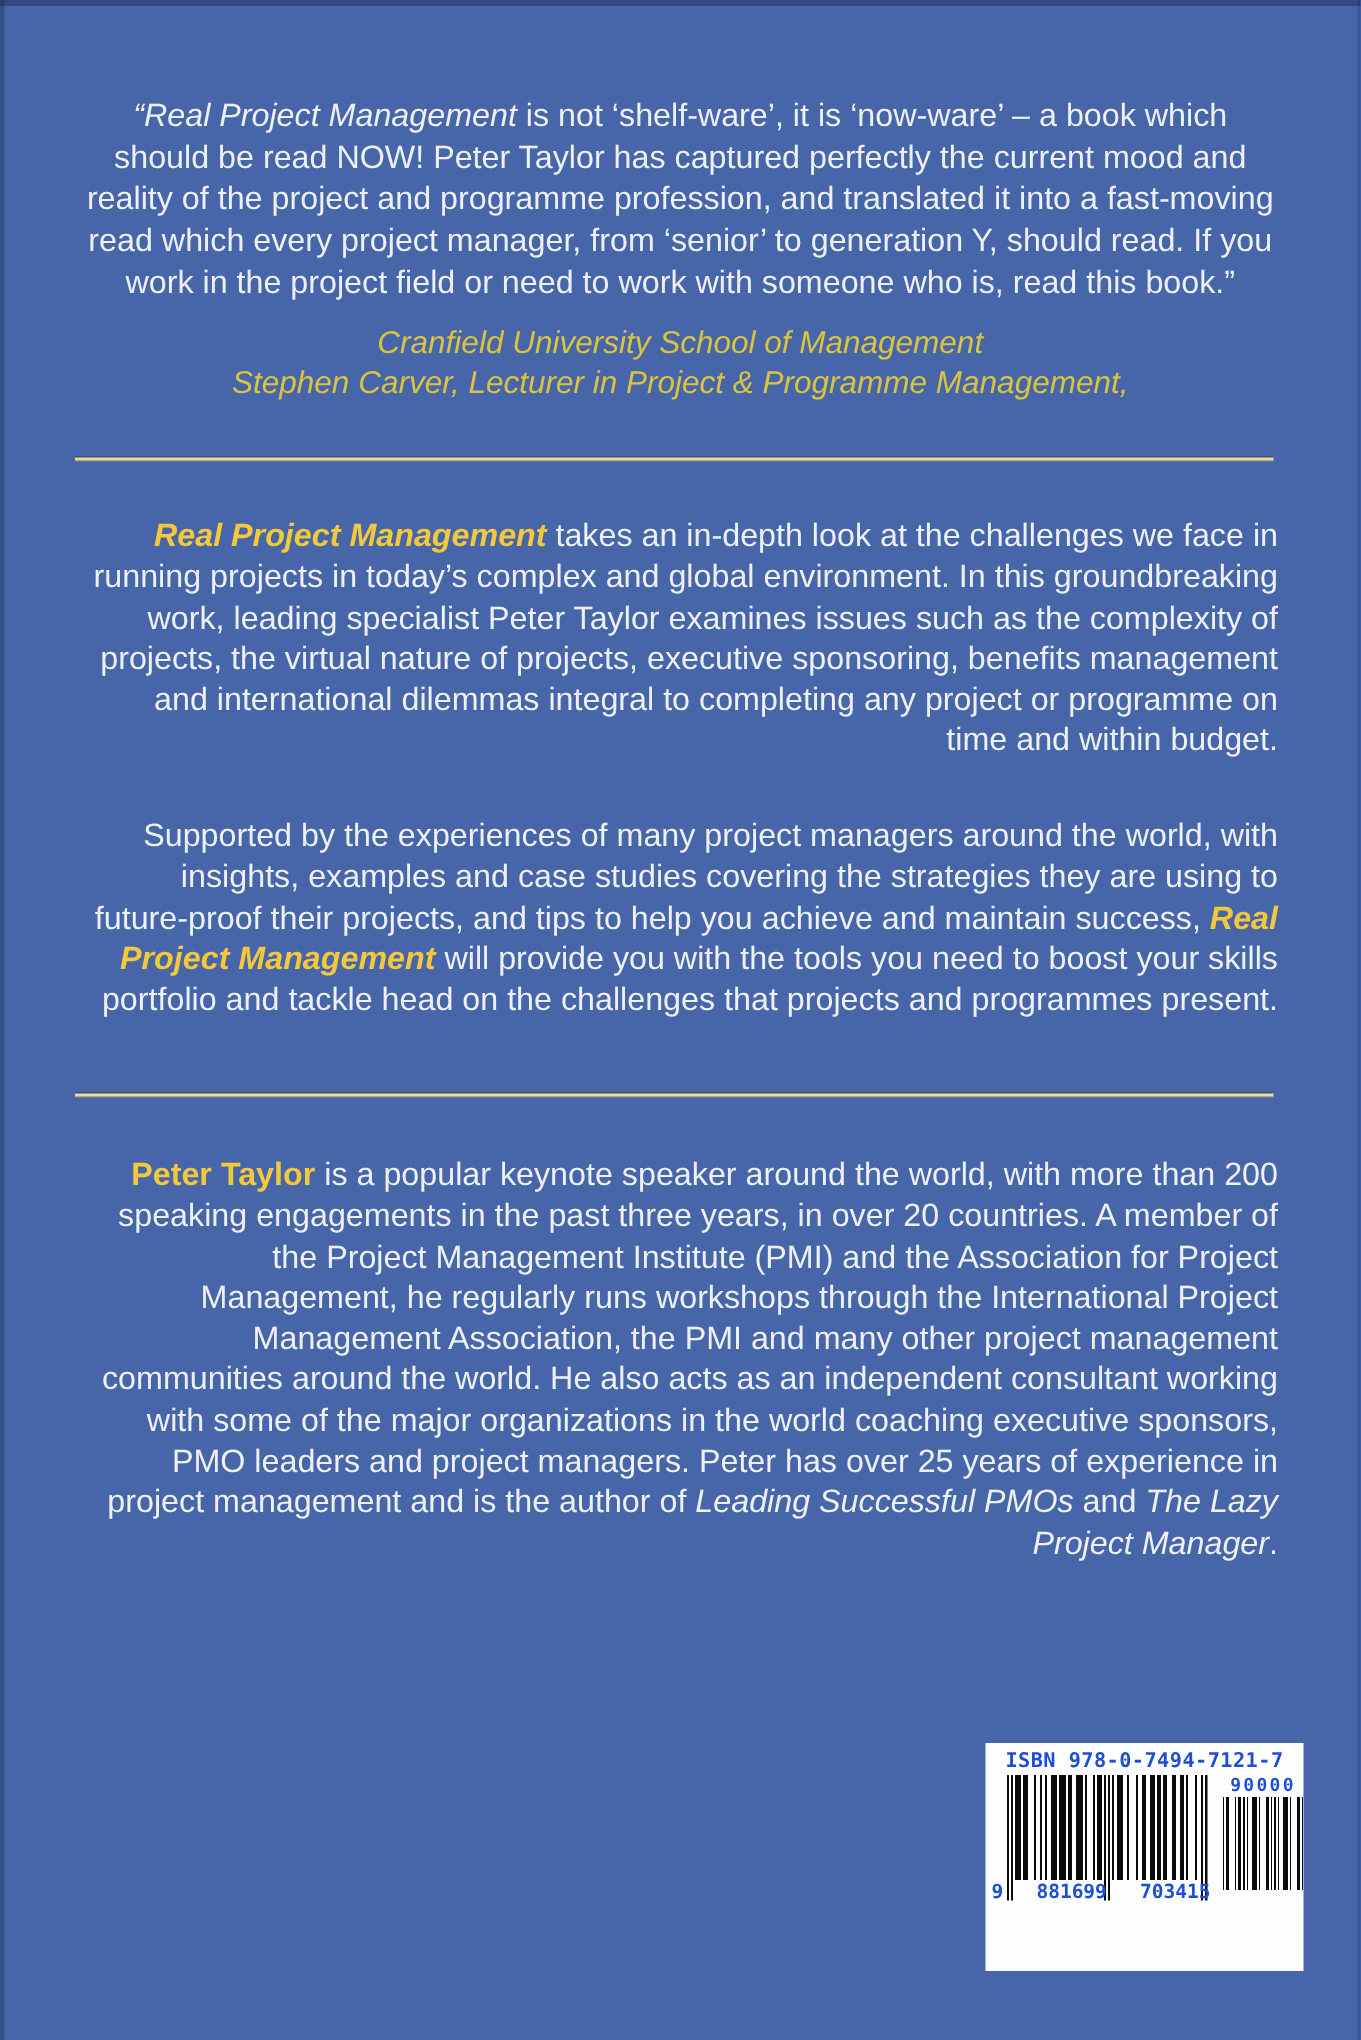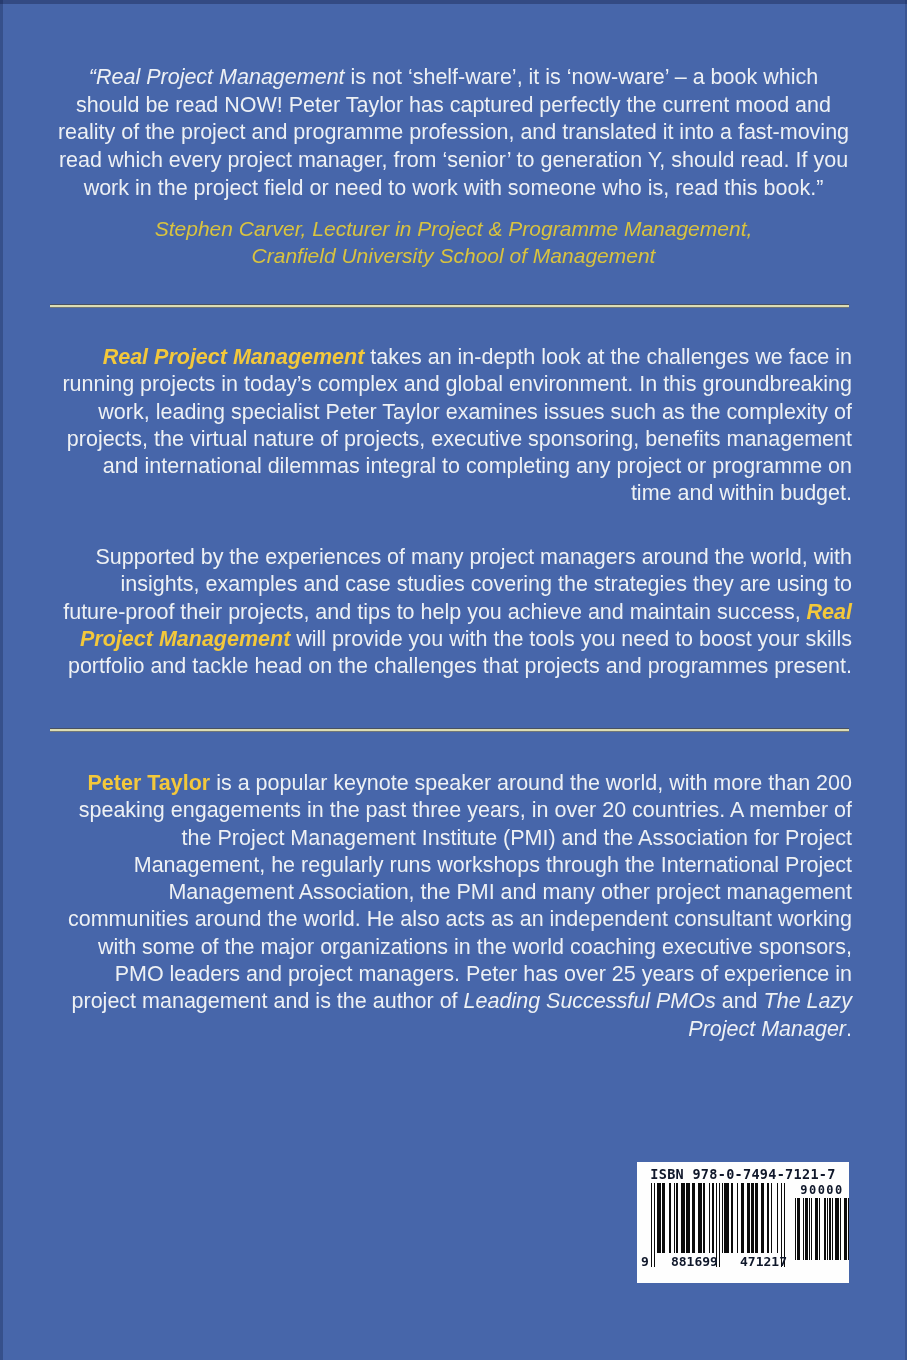--- a/index.html
+++ b/index.html
@@ -43,22 +43,22 @@
   .p1{top:344px}
   .p2{top:544px}
   .bio{top:770px}
 
   .publisher{position:absolute;left:57px;top:1193px;color:#171c2e}
   .pub-logo{font-weight:bold;font-size:17.5px;letter-spacing:.2px;margin-bottom:5px}
   .pub-city{font-size:15.5px;line-height:18.6px}
   .pub-site{font-weight:bold;font-size:15.5px;line-height:18.6px}
 
   .barcode-box{
-    position:absolute;left:637px;top:1162px;width:212px;height:121px;
-    background:#fefefe;color:#0f172a;
+    position:absolute;left:657px;top:1162px;width:212px;height:152px;
+    background:#fefefe;color:#1d4ed8;
   }
   .isbn-line{
     margin-top:4px;text-align:center;
     font-family:"DejaVu Sans Mono",monospace;font-weight:bold;
     font-size:13.5px;letter-spacing:.3px;white-space:nowrap;
   }
   .bars-row{display:flex;margin-top:1px;padding-left:4px}
   .main-bc{position:relative;width:146px;height:98px}
   .main-bc svg{position:absolute;left:10px;top:0;width:134px;height:84px}
   .bc-digits{
@@ -82,22 +82,22 @@
 </head>
 <body>
 
 <div class="cover">
   <div class="edge-top"></div>
   <div class="edge-left"></div>
   <div class="edge-right"></div>
 
   <section class="quote-block">
     <p class="quote-text"><span class="seg-italic">“Real Project Management</span><span class="seg-plain"> is not ‘shelf-ware’, it is ‘now-ware’ – a book which should be read NOW! Peter Taylor has captured perfectly the current mood and reality of the project and programme profession, and translated it into a fast-moving read which every project manager, from ‘senior’ to generation Y, should read. If you work in the project field or need to work with someone who is, read this book.”</span></p>
+    <p class="attribution">Cranfield University School of Management</p>
     <p class="attribution">Stephen Carver, Lecturer in Project &amp; Programme Management,</p>
-    <p class="attribution">Cranfield University School of Management</p>
   </section>
 
   <hr class="divider d1">
 
   <p class="body-text p1"><span class="seg-title">Real Project Management</span><span class="seg-plain"> takes an in-depth look at the challenges we face in running projects in today’s complex and global environment. In this groundbreaking work, leading specialist Peter Taylor examines issues such as the complexity of projects, the virtual nature of projects, executive sponsoring, benefits management and international dilemmas integral to completing any project or programme on time and within budget.</span></p>
   <p class="body-text p2"><span class="seg-plain">Supported by the experiences of many project managers around the world, with insights, examples and case studies covering the strategies they are using to future-proof their projects, and tips to help you achieve and maintain success, </span><span class="seg-title">Real Project Management</span><span class="seg-plain"> will provide you with the tools you need to boost your skills portfolio and tackle head on the challenges that projects and programmes present.</span></p>
 
   <hr class="divider d2">
 
   <p class="body-text bio"><span class="seg-name">Peter Taylor</span><span class="seg-plain"> is a popular keynote speaker around the world, with more than 200 speaking engagements in the past three years, in over 20 countries. A member of the Project Management Institute (PMI) and the Association for Project Management, he regularly runs workshops through the International Project Management Association, the PMI and many other project management communities around the world. He also acts as an independent consultant working with some of the major organizations in the world coaching executive sponsors, PMO leaders and project managers. Peter has over 25 years of experience in project management and is the author of </span><span class="seg-italic">Leading Successful PMOs</span><span class="seg-plain"> and </span><span class="seg-italic">The Lazy Project Manager</span><span class="seg-plain">.</span></p>
@@ -154,21 +154,21 @@
             <rect x="82" y="0" width="1" height="70"></rect>
             <rect x="83" y="0" width="1" height="70"></rect>
             <rect x="85" y="0" width="1" height="70"></rect>
             <rect x="89" y="0" width="1" height="70"></rect>
             <rect x="92" y="0" width="1" height="84"></rect>
             <rect x="94" y="0" width="1" height="84"></rect>
           </svg>
         <div class="bc-digits">
           <span id="bcd0">9</span>
           <span id="bcd1">881699</span>
-          <span id="bcd2">471217</span>
+          <span id="bcd2">703415</span>
         </div>
       </div>
       <div class="supp-bc">
         <div class="supp-num">90000</div>
         <svg id="ean5" class="bars" viewBox="0 0 47 62" preserveAspectRatio="none">
             <rect x="0" y="0" width="1" height="62"></rect>
             <rect x="2" y="0" width="1" height="62"></rect>
             <rect x="3" y="0" width="1" height="62"></rect>
             <rect x="7" y="0" width="1" height="62"></rect>
             <rect x="9" y="0" width="1" height="62"></rect>

